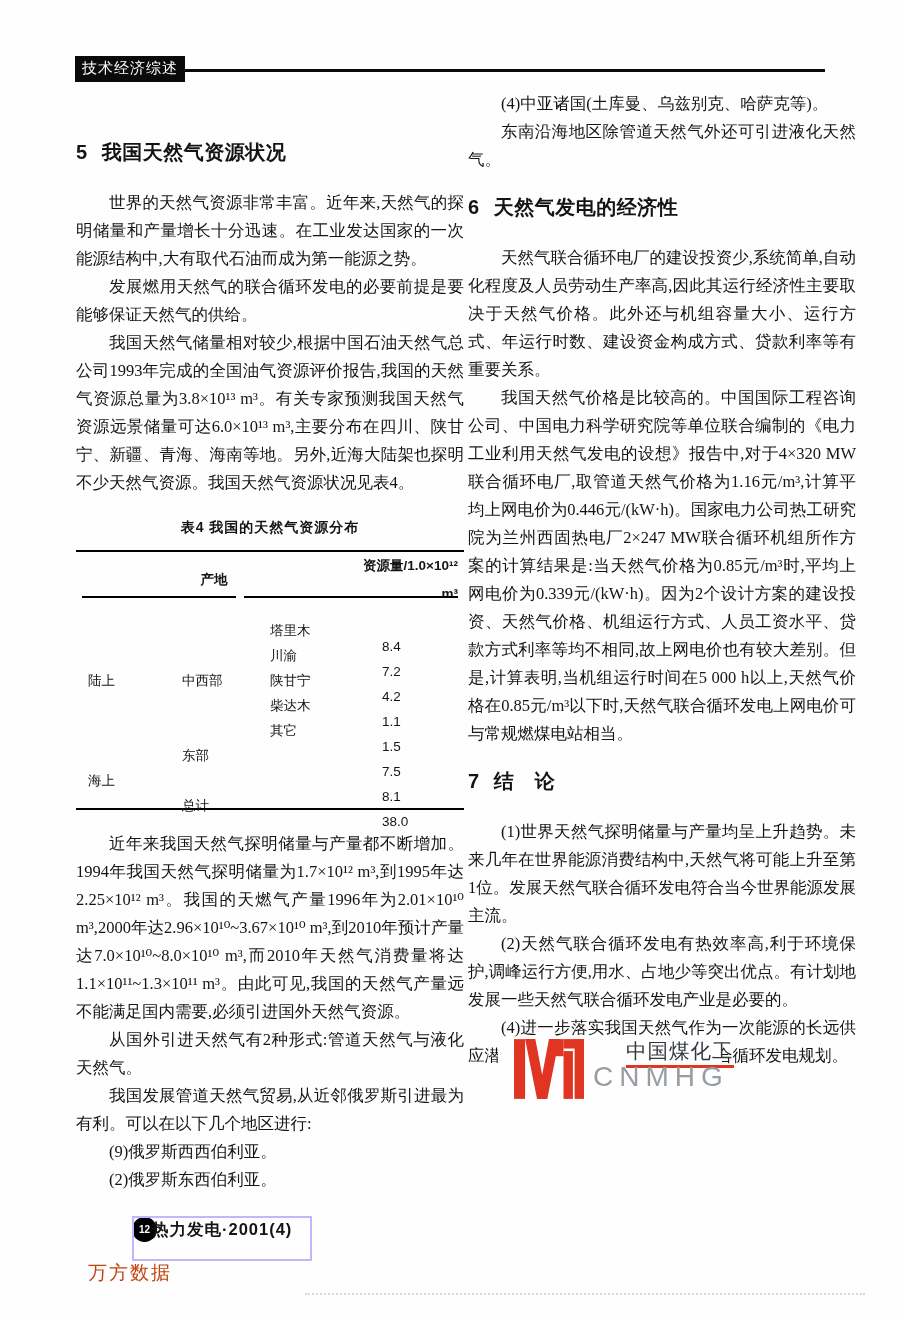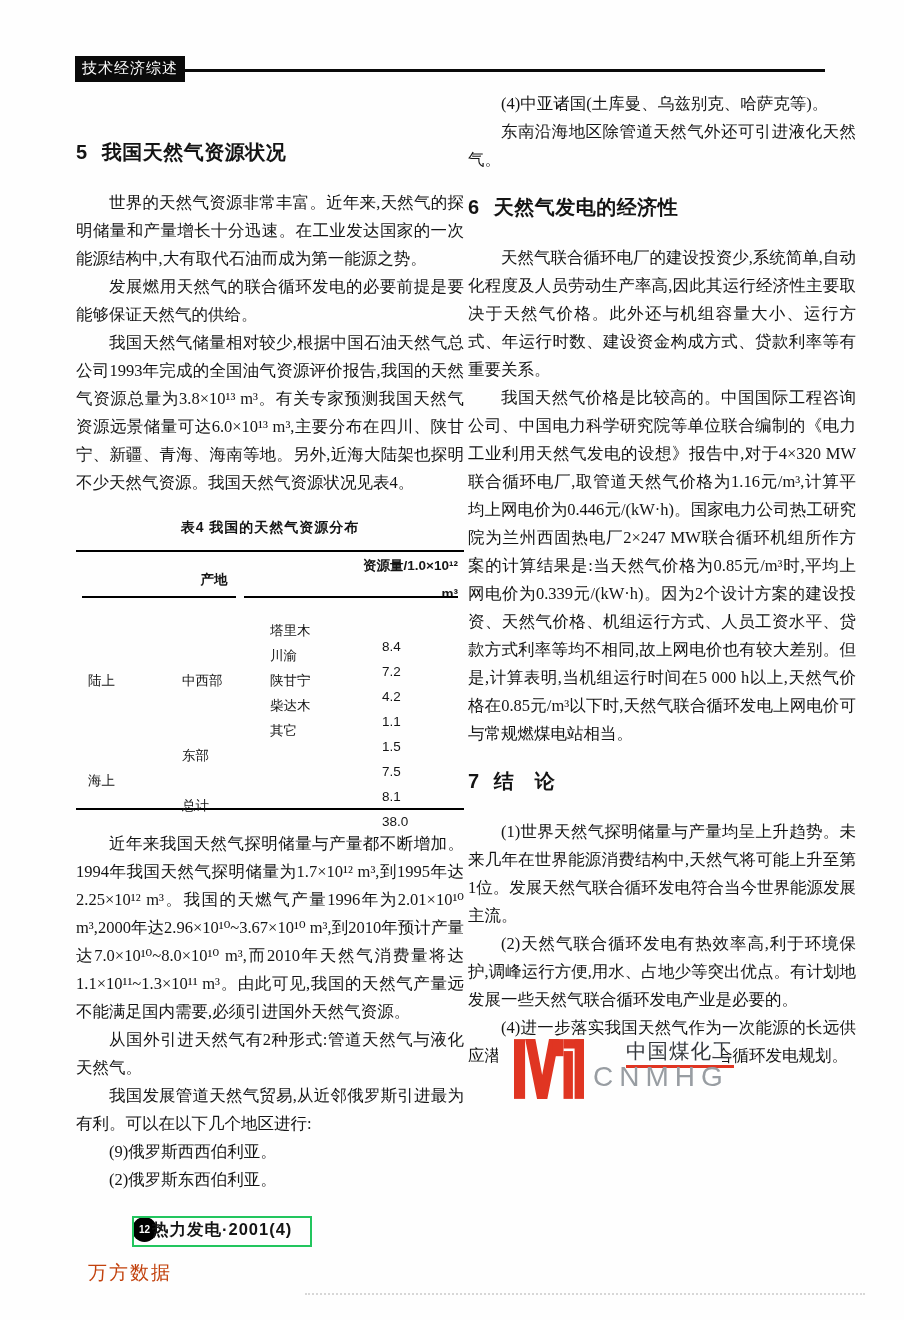--- a/index.html
+++ b/index.html
@@ -40,21 +40,21 @@
           display:flex;align-items:flex-start;z-index:3;padding-left:16px;}
   .cnlogo svg{flex:0 0 auto;margin-right:9px;}
   .cnlogo .txt{font-family:"Liberation Sans","DejaVu Sans",sans-serif;}
   .cnlogo .cn{font-size:20.5px;color:#33373c;letter-spacing:1px;line-height:24px;
               border-bottom:3px solid #e03522;padding-bottom:3px;white-space:nowrap;}
   .cnlogo .en{font-size:28px;color:#989da2;letter-spacing:6px;margin-top:16px;line-height:22px;}
   
   .pgnum{position:absolute;left:92px;top:1217px;width:25px;height:25px;border-radius:50%;
          background:#000;color:#fff;display:flex;align-items:center;justify-content:center;
          font-family:"Liberation Sans","DejaVu Sans",sans-serif;font-size:10px;font-weight:bold;margin-left:40px;}
-  .jbox{position:absolute;left:132px;top:1216px;border:2px solid #22c55e;padding:1px 18px 4px 18px;
+  .jbox{position:absolute;left:132px;top:1216px;border:2px solid #c4b5fd;padding:1px 18px 18px 18px;
         font-family:"Liberation Sans","DejaVu Sans",sans-serif;font-weight:bold;font-size:16.5px;letter-spacing:1px;}
   .wanfang{position:absolute;left:88px;top:1260px;color:#c2410c;
            font-family:"Liberation Sans","DejaVu Sans",sans-serif;font-size:19px;letter-spacing:2px;}
   .scan-noise{position:absolute;left:305px;top:1293px;width:560px;border-top:2px dotted #b9b9b9;opacity:.55;}
 </style>
 </head>
 <body>
 
 <div class="page">
 

